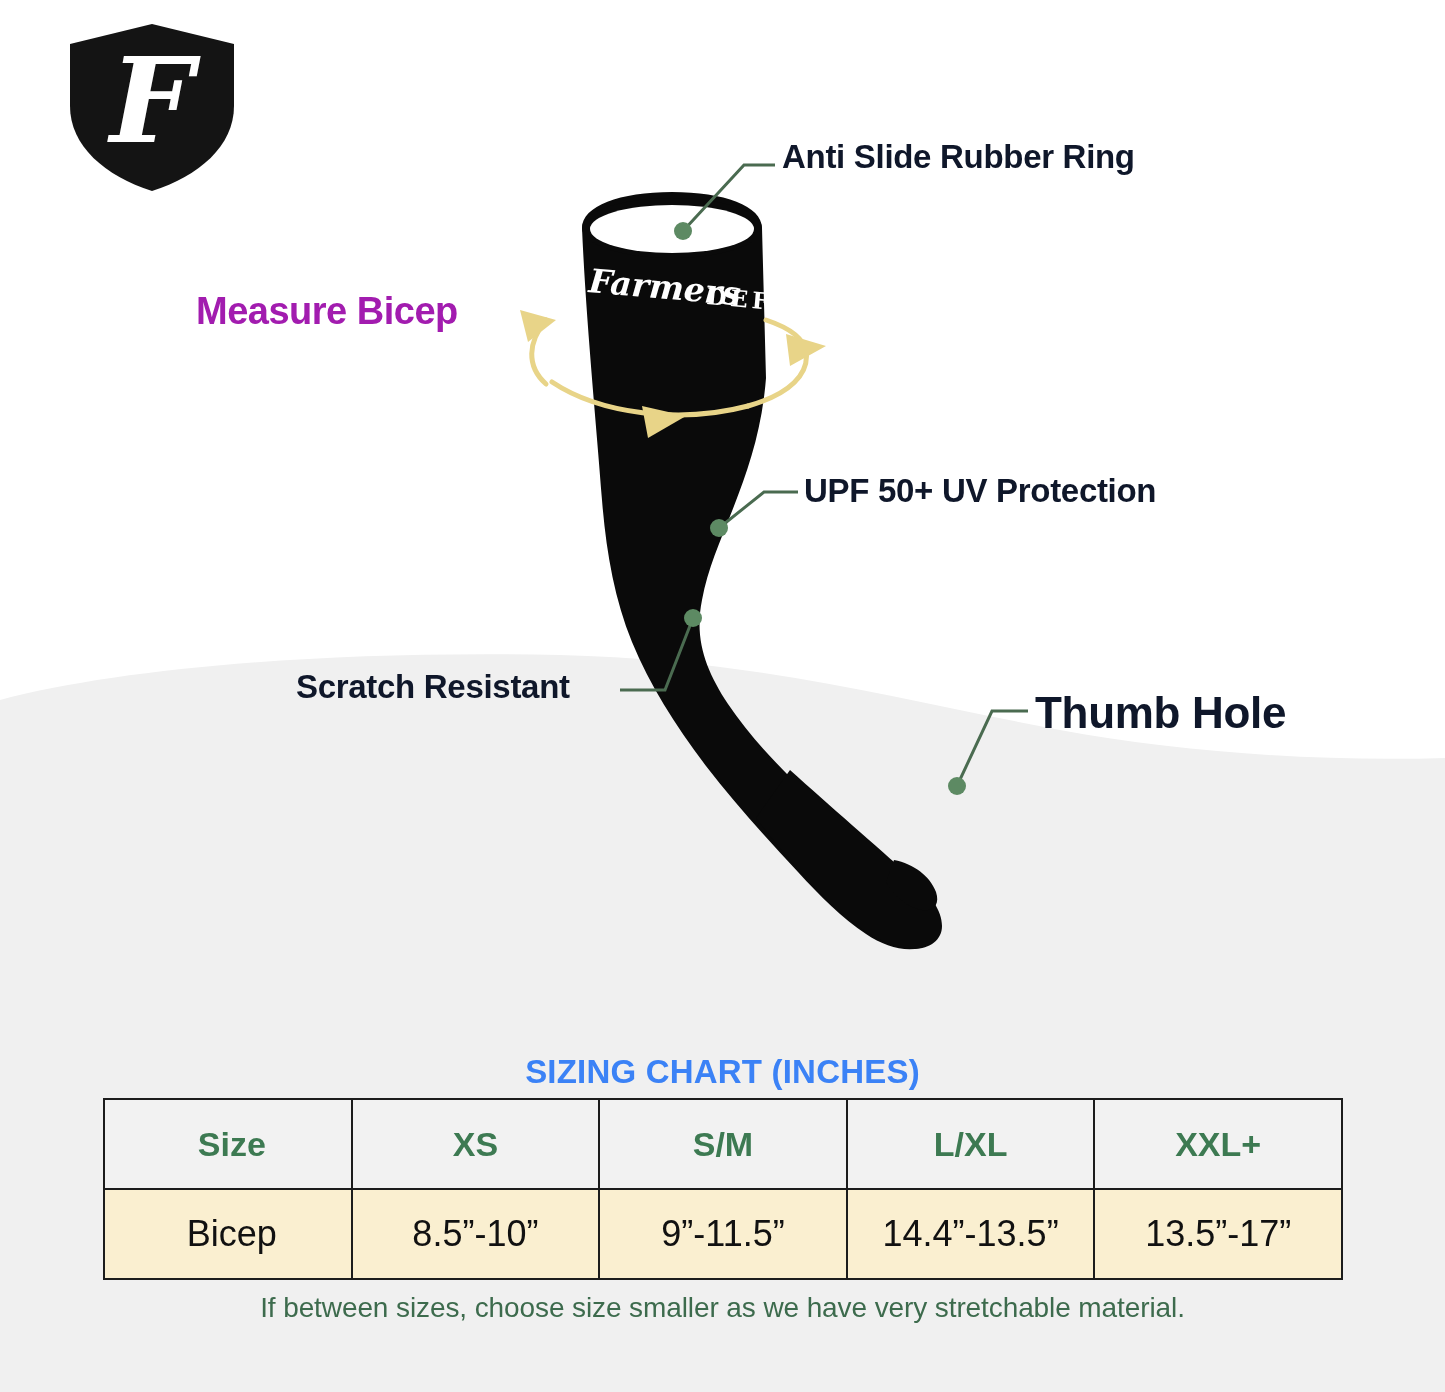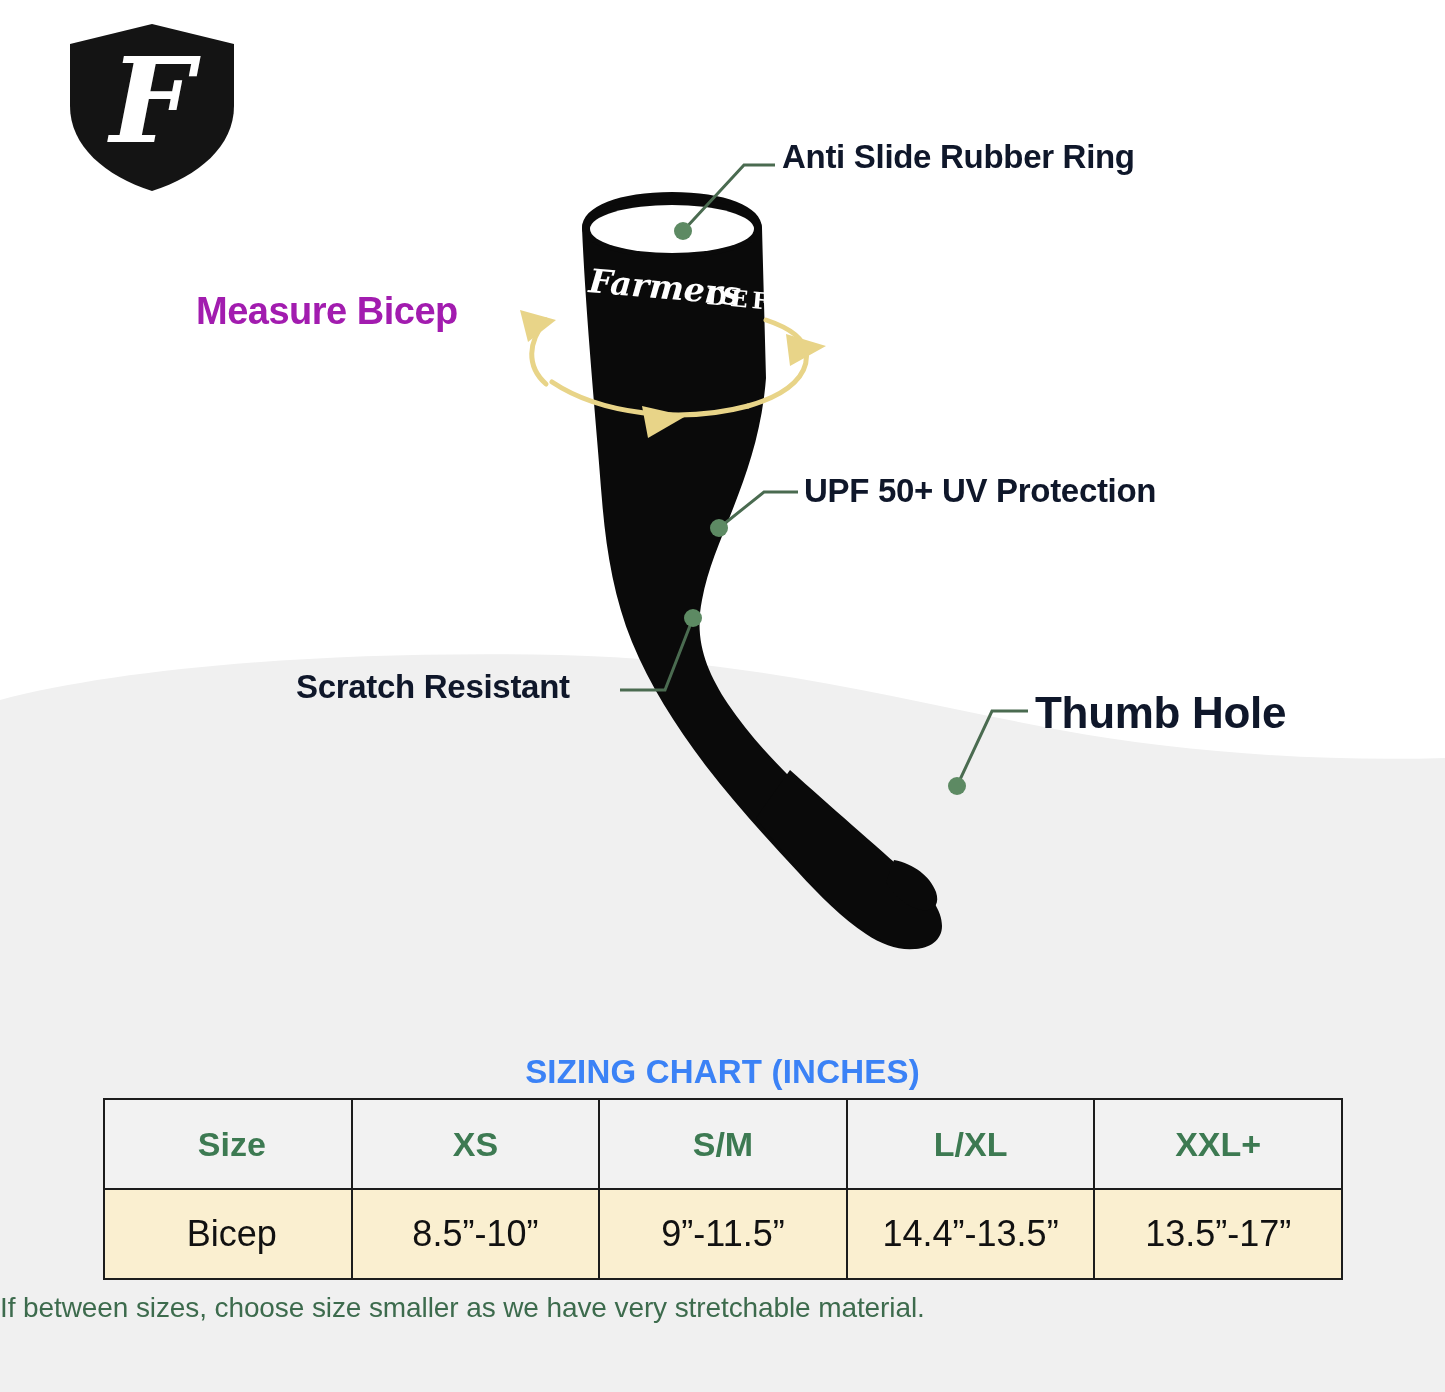--- a/index.html
+++ b/index.html
@@ -100,20 +100,21 @@
     background: #f2f2f2;
     color: #3d7a52;
     font-size: 34px;
     font-weight: bold;
     padding-left: 8px;
   }
   #footnote {
     position: absolute;
     left: 0; top: 1292px;
     width: 1445px;
+    text-align: center;
     font-size: 28px;
     color: #3d6b4d;
     letter-spacing: -0.1px;
   }
 </style>
 </head>
 <body>
 
 <div id="page">
 

